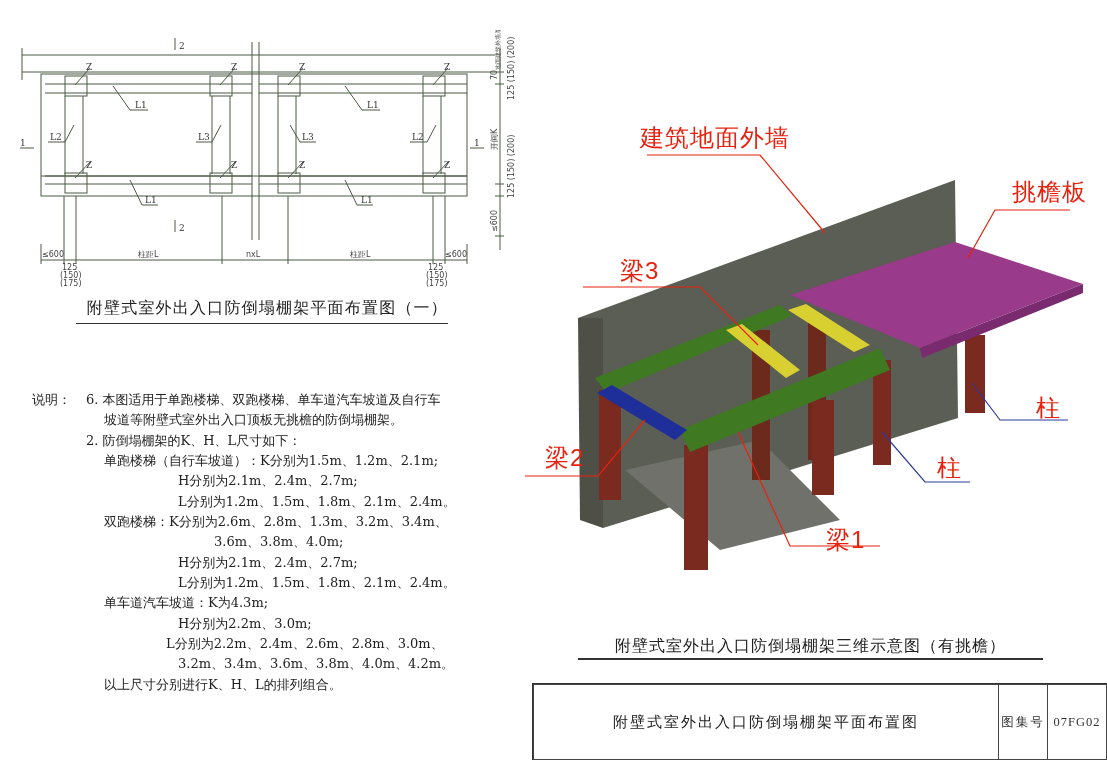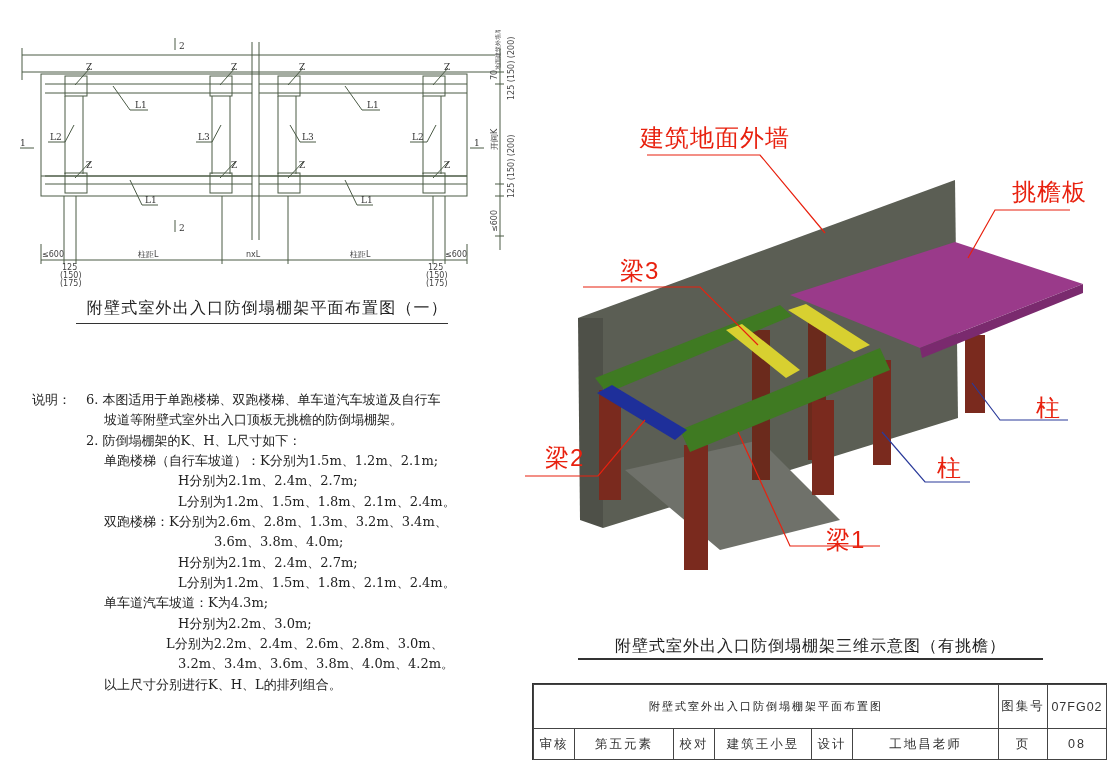--- a/index.html
+++ b/index.html
@@ -9,22 +9,22 @@
   #plan{left:0;top:30px;width:560px;height:260px;}
   .plan-title{left:76px;top:298px;font-size:16px;letter-spacing:1.2px;color:#222;border-bottom:1.5px solid #333;padding-bottom:4px;width:372px;text-align:right;font-family:"DejaVu Sans",sans-serif;}
   
   .notes{left:32px;top:390px;font-family:"DejaVu Serif","Liberation Serif",serif;font-size:13px;line-height:20.3px;color:#222;}
   .notes .row{position:absolute;white-space:nowrap;}
   .lbl{position:absolute;color:#e8210f;font-family:Liberation Sans, sans-serif;font-size:24px;letter-spacing:1px;white-space:nowrap;}
   .iso-title{left:578px;top:600px;font-size:16px;letter-spacing:1px;border-bottom:2px solid #333;padding-bottom:1px;width:465px;text-align:center;margin-top:36px;}
   
   .tb{left:532px;top:683px;width:575px;height:77px;border:1.5px solid #333;border-right:none;border-bottom:none;box-sizing:border-box;}
   .tb table{border-collapse:collapse;width:100%;height:100%;}
-  .tb td{border:1px solid #444;text-align:center;font-size:12.5px;color:#333;padding:0;letter-spacing:2px;font-family:Liberation Sans, sans-serif;}
-  .tb .main{font-size:11px;letter-spacing:2px;font-family:"DejaVu Sans",sans-serif;color:#222;}
+  .tb td{border:1px solid #444;text-align:center;font-size:12.5px;color:#333;padding:0;letter-spacing:2px;font-family:Liberation Serif, serif;}
+  .tb .main{font-size:15px;letter-spacing:2px;font-family:"DejaVu Sans",sans-serif;color:#222;}
 </style>
 </head>
 <body>
 
 <svg id="plan" class="abs" viewBox="0 30 560 260" width="560" height="260" font-family="DejaVu Serif, serif">
   <g stroke="#4a5a45" stroke-width="1" fill="none">
 
     <line x1="22" y1="55" x2="495" y2="55"></line>
     <line x1="22" y1="72" x2="495" y2="72"></line>
     <line x1="22" y1="48" x2="22" y2="80"></line>
@@ -230,25 +230,15 @@
 <div class="abs iso-title">附壁式室外出入口防倒塌棚架三维示意图（有挑檐）</div>
 
 <div class="abs tb">
   <table>
     <tbody>
         <tr style="height:44px">
       <td colspan="6" class="main">附壁式室外出入口防倒塌棚架平面布置图</td>
       <td style="width:48px">图集号</td>
       <td style="width:58px;letter-spacing:1px">07FG02</td>
     </tr>
-    <tr>
-      <td style="width:40px">审核</td>
-      <td style="width:98px">第五元素</td>
-      <td style="width:40px">校对</td>
-      <td style="width:96px">建筑王小昱</td>
-      <td style="width:40px">设计</td>
-      <td>工地昌老师</td>
-      <td>页</td>
-      <td>08</td>
-    </tr>
   </tbody>
     </table>
 </div>
 
 </body></html>

